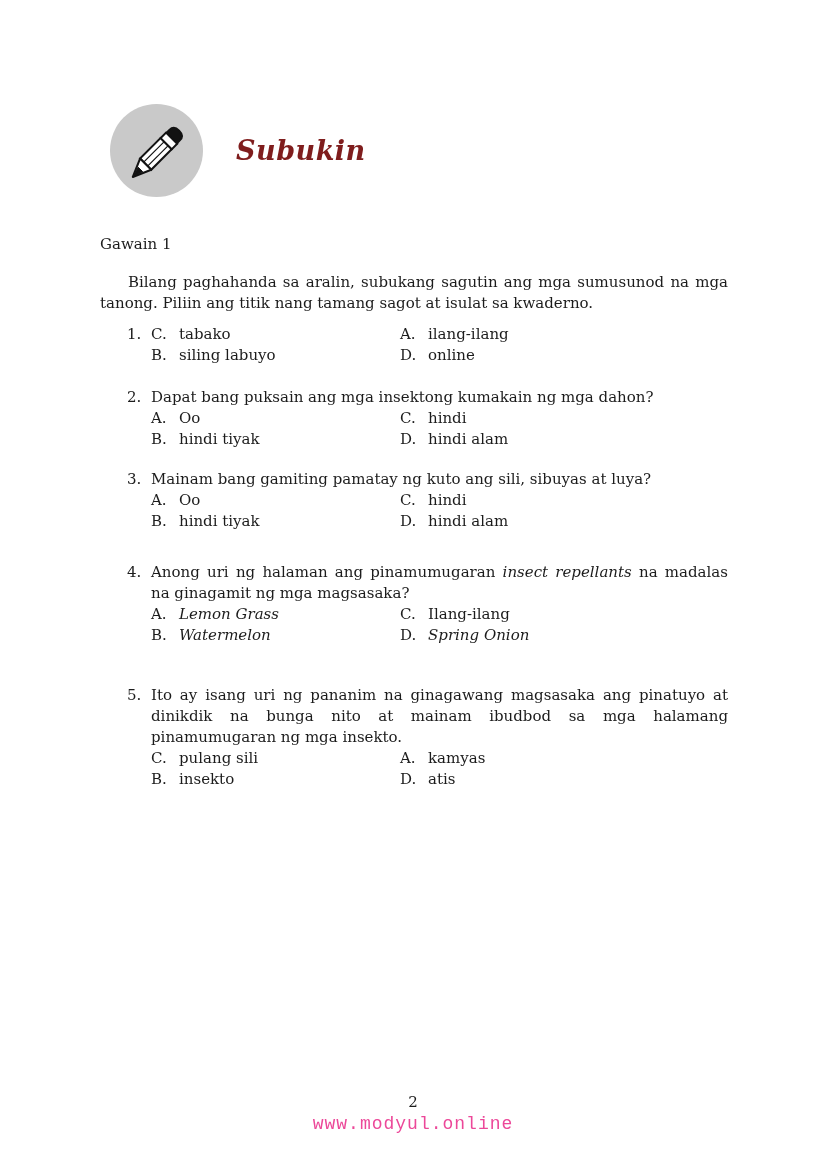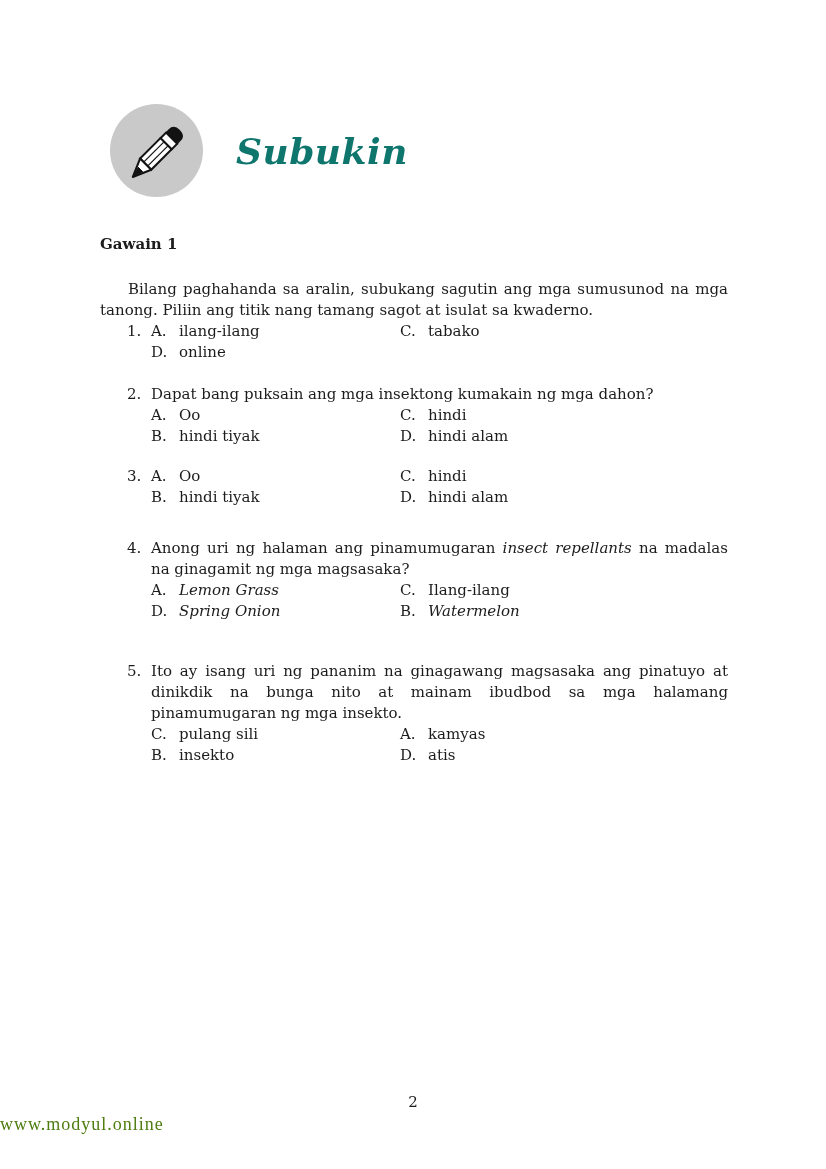--- a/index.html
+++ b/index.html
@@ -16,38 +16,39 @@
   .header {
     position: absolute;
     top: 104px;
     left: 110px;
     display: flex;
     align-items: center;
   }
   .badge { width: 93px; height: 93px; flex: 0 0 auto; }
   .page-title {
     margin-left: 33px;
-    font-size: 36px;
+    font-size: 27px;
     font-weight: bold;
     font-style: italic;
     letter-spacing: 0.5px;
-    color: #0f766e;
+    color: #7f1d1d;
   }
   .content {
     position: absolute;
     top: 234px;
     left: 100px;
     width: 628px;
     font-size: 15px;
     line-height: 21px;
   }
-  .section-heading { font-weight: bold; margin-bottom: 24px; }
+  .section-heading { font-weight: normal; margin-bottom: 17px; }
   .intro {
     text-align: justify;
     text-indent: 28px;
+    margin-bottom: 10px;
   }
   .question { display: flex; margin-left: 27px; }
   .q1 { margin-bottom: 21px; }
   .q2 { margin-bottom: 19px; }
   .q3 { margin-bottom: 30px; }
   .q4 { margin-bottom: 39px; }
   .q-num { width: 24px; flex: 0 0 auto; }
   .q-body { flex: 1 1 auto; min-width: 0; }
   .q-text { text-align: justify; }
   .options {
@@ -61,24 +62,25 @@
     position: absolute;
     top: 1093px;
     left: 0; right: 0;
     text-align: center;
     font-size: 15px;
   }
   .watermark {
     position: absolute;
     top: 1114px;
     left: 0; right: 0;
-    font-family: Liberation Serif, serif;
+    text-align: center;
+    font-family: Liberation Mono, monospace;
     font-size: 18px;
     letter-spacing: 1px;
-    color: #4d7c0f;
+    color: #ec4899;
   }
 </style>
 </head>
 <body>
 
 <div class="page">
 
   <div class="header">
     <div class="badge">
       <svg viewBox="0 0 100 100" width="93" height="93" aria-hidden="true">
@@ -100,22 +102,23 @@
   <div class="content">
 
     <div class="section-heading">Gawain 1</div>
 
     <p class="intro">Bilang paghahanda sa aralin, subukang sagutin ang mga sumusunod na mga tanong. Piliin ang titik nang tamang sagot at isulat sa kwaderno.</p>
 
     <div class="question q1">
       <div class="q-num">1.</div>
       <div class="q-body">
         <div class="options">
+          <div class="option"><span class="opt-letter">C.</span><span>tabako</span></div>
           <div class="option"><span class="opt-letter">A.</span><span>ilang-ilang</span></div>
-          <div class="option"><span class="opt-letter">C.</span><span>tabako</span></div>
+          <div class="option"><span class="opt-letter">B.</span><span>siling labuyo</span></div>
           <div class="option"><span class="opt-letter">D.</span><span>online</span></div>
         </div>
       </div>
     </div>
 
     <div class="question q2">
       <div class="q-num">2.</div>
       <div class="q-body">
         <div class="q-text">Dapat bang puksain ang mga insektong kumakain ng mga dahon?</div>
         <div class="options">
@@ -123,38 +126,39 @@
           <div class="option"><span class="opt-letter">C.</span><span>hindi</span></div>
           <div class="option"><span class="opt-letter">B.</span><span>hindi tiyak</span></div>
           <div class="option"><span class="opt-letter">D.</span><span>hindi alam</span></div>
         </div>
       </div>
     </div>
 
     <div class="question q3">
       <div class="q-num">3.</div>
       <div class="q-body">
+        <div class="q-text">Mainam bang gamiting pamatay ng kuto ang sili, sibuyas at luya?</div>
         <div class="options">
           <div class="option"><span class="opt-letter">A.</span><span>Oo</span></div>
           <div class="option"><span class="opt-letter">C.</span><span>hindi</span></div>
           <div class="option"><span class="opt-letter">B.</span><span>hindi tiyak</span></div>
           <div class="option"><span class="opt-letter">D.</span><span>hindi alam</span></div>
         </div>
       </div>
     </div>
 
     <div class="question q4">
       <div class="q-num">4.</div>
       <div class="q-body">
         <div class="q-text"><span>Anong uri ng halaman ang pinamumugaran </span><span class="em">insect repellants</span><span> na madalas na ginagamit ng mga magsasaka?</span></div>
         <div class="options">
           <div class="option"><span class="opt-letter">A.</span><span class="em">Lemon Grass</span></div>
           <div class="option"><span class="opt-letter">C.</span><span>Ilang-ilang</span></div>
+          <div class="option"><span class="opt-letter">B.</span><span class="em">Watermelon</span></div>
           <div class="option"><span class="opt-letter">D.</span><span class="em">Spring Onion</span></div>
-          <div class="option"><span class="opt-letter">B.</span><span class="em">Watermelon</span></div>
         </div>
       </div>
     </div>
 
     <div class="question q5">
       <div class="q-num">5.</div>
       <div class="q-body">
         <div class="q-text">Ito ay isang uri ng pananim na ginagawang magsasaka ang pinatuyo at dinikdik na bunga nito at mainam ibudbod sa mga halamang pinamumugaran ng mga insekto.</div>
         <div class="options">
           <div class="option"><span class="opt-letter">C.</span><span>pulang sili</span></div>

